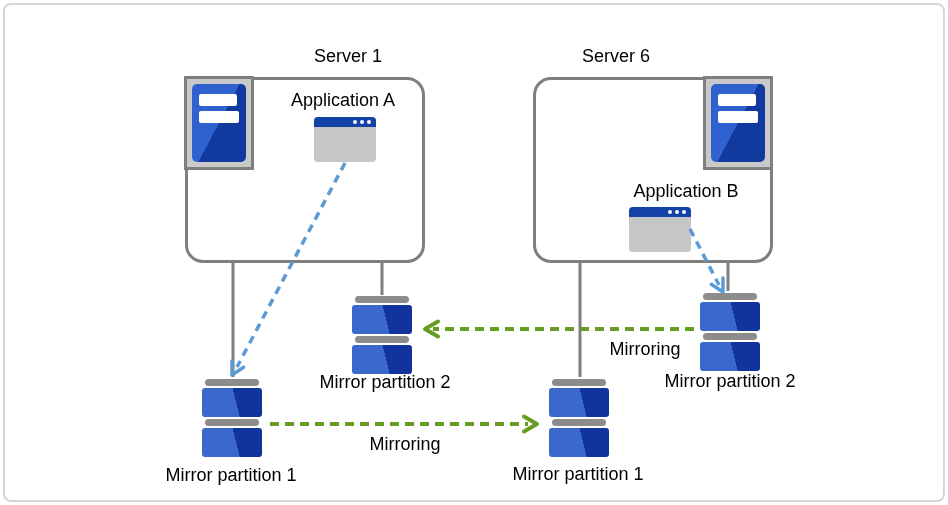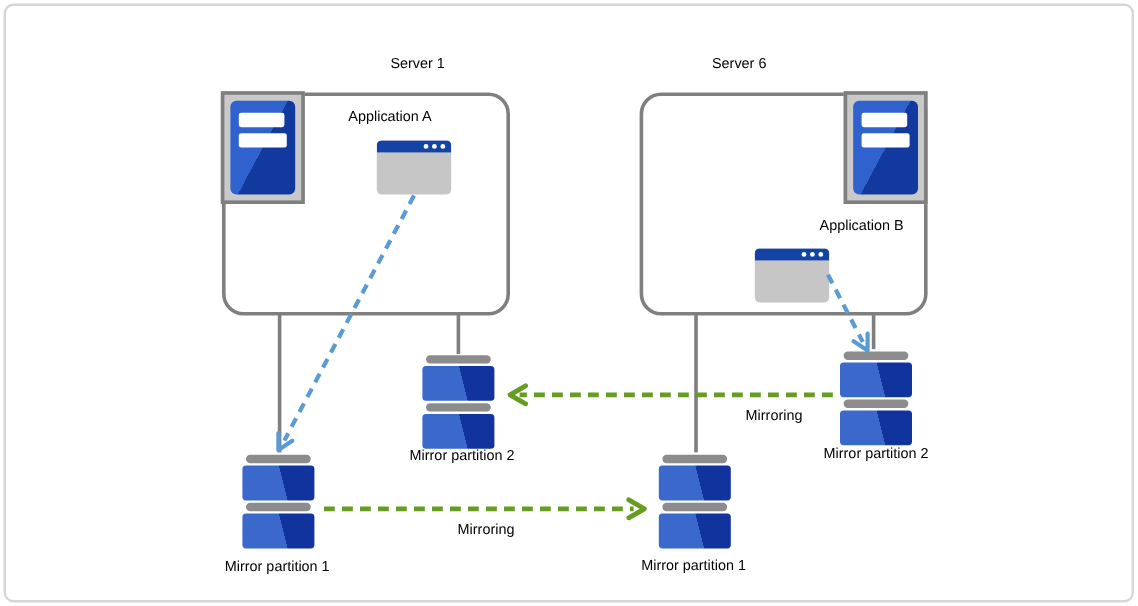--- a/index.html
+++ b/index.html
@@ -9,21 +9,21 @@
   }
   .canvas-border{
     position:absolute;left:3px;top:3px;right:3px;bottom:3px;
     border:2px solid #d6d6d6;border-radius:8px;pointer-events:none;
   }
   .server-box{
     position:absolute;width:240px;height:186px;box-sizing:border-box;
     background:#fff;border:3px solid var(--box-border);border-radius:18px;
   }
   .label{
-    position:absolute;font-size:12px;line-height:1.1;white-space:nowrap;
+    position:absolute;font-size:18px;line-height:1.1;white-space:nowrap;
     transform:translateX(-50%);
   }
   
   .server-icon{
     position:absolute;width:70px;height:94px;box-sizing:border-box;
     background:var(--icon-frame-gray);border:3px solid var(--box-border);
   }
   .tower{
     position:absolute;left:5px;top:5px;width:54px;height:78px;border-radius:5px;
     background:linear-gradient(118deg,var(--server-blue-light) 50%,var(--server-blue-dark) 50%);
@@ -77,31 +77,31 @@
       <div class="tower-bar b2"></div>
     </div>
   </div>
   <div class="server-icon" style="left:703px;top:76px;">
     <div class="tower">
       <div class="tower-bar b1"></div>
       <div class="tower-bar b2"></div>
     </div>
   </div>
 
-  <div class="label" style="left:325px;top:91px;text-align:center;">Application A</div>
+  <div class="label" style="left:343px;top:91px;text-align:center;">Application A</div>
   <div class="win" style="left:314px;top:117px;">
     <div class="win-title"></div>
     <div class="win-dots">
       <div class="win-dot"></div>
         <div class="win-dot"></div>
         <div class="win-dot"></div>
     </div>
   </div>
 
-  <div class="label" style="left:686px;top:182px;margin-left:32px;">Application B</div>
+  <div class="label" style="left:686px;top:182px;">Application B</div>
   <div class="win" style="left:629px;top:207px;">
     <div class="win-title"></div>
     <div class="win-dots">
       <div class="win-dot"></div>
         <div class="win-dot"></div>
         <div class="win-dot"></div>
     </div>
   </div>
 
   <div class="db" style="left:202px;top:379px;">

